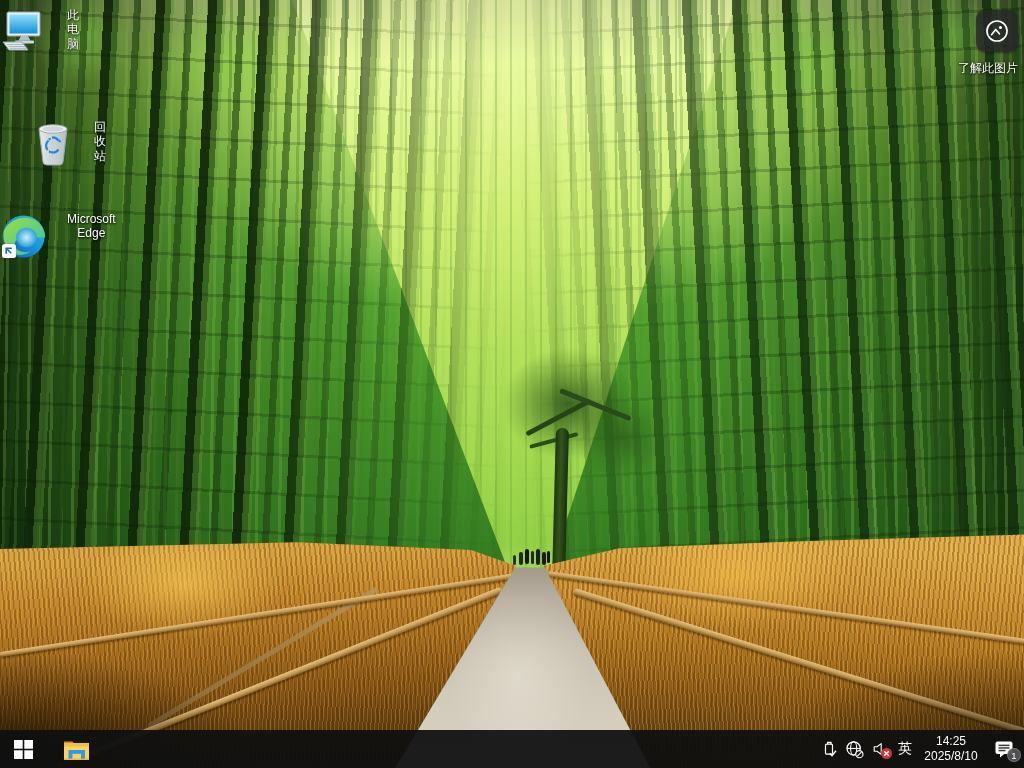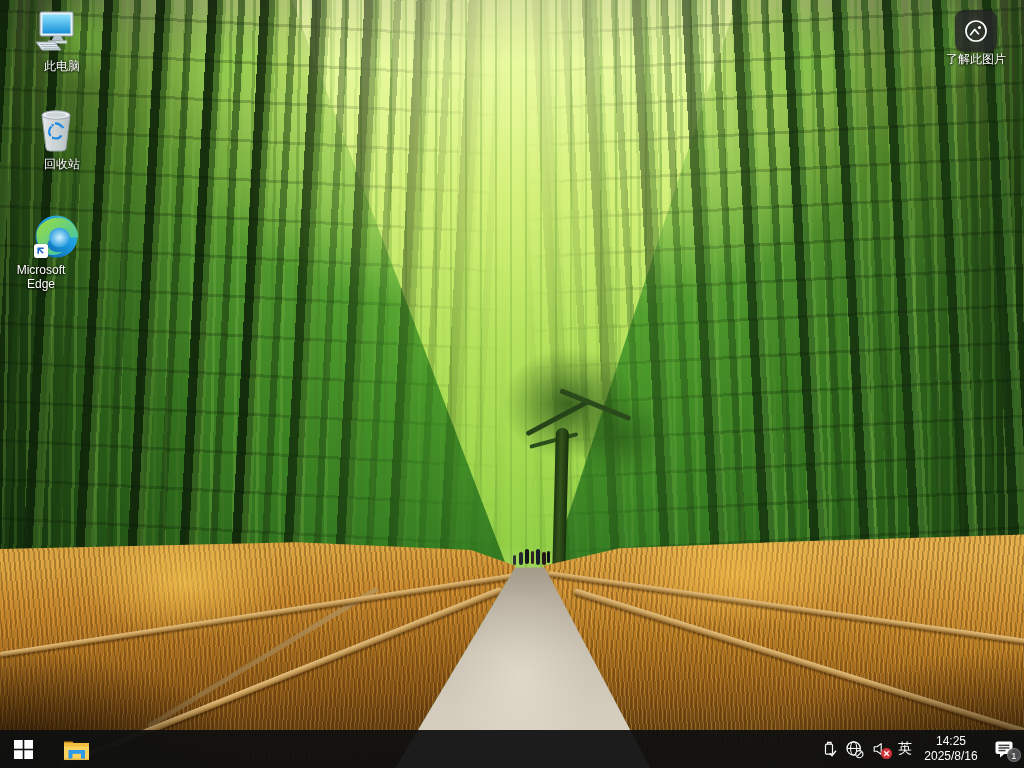--- a/index.html
+++ b/index.html
@@ -107,29 +107,29 @@
       linear-gradient(180deg, #9e9585 73%, #b8afa0 78%, #cac2b2 85%, #d4ccbd 93%, #dad3c5 100%);
   }
   .person { position:absolute; border-radius:2px; }
   .wp-corner {
     background:
       radial-gradient(ellipse 36% 22% at 0% 100%, rgba(12,6,0,.8), rgba(12,6,0,0) 70%),
       radial-gradient(ellipse 36% 22% at 100% 100%, rgba(12,6,0,.65), rgba(12,6,0,0) 70%),
       linear-gradient(180deg, rgba(0,0,0,.1), rgba(0,0,0,0) 8%);
   }
   
-  .desk-icon { position:absolute; left:0; width:80px; display:flex; flex-direction:column;
-    align-items:flex-end; gap:3px; padding-top:2px; }
+  .desk-icon { position:absolute; left:0; width:80px; display:flex; flex-direction:row;
+    align-items:flex-start; gap:20px; padding-top:2px; }
   .desk-icon .glyph { width:48px; height:48px; display:flex; align-items:center; justify-content:center; position:relative; }
   .desk-label { color:#fff; font-size:12px; line-height:1.2; text-align:center; max-width:78px;
     text-shadow:0 1px 2px rgba(0,0,0,.95), 0 0 3px rgba(0,0,0,.7); }
   .shortcut-badge { position:absolute; left:2px; bottom:2px; width:14px; height:14px; background:#fff;
     border-radius:2.5px; box-shadow:0 0 1px rgba(0,0,0,.6); display:flex; align-items:center; justify-content:center; }
   .spotlight-wrap { position:absolute; top:10px; left:934px; width:84px; display:flex;
-    flex-direction:column; align-items:center; gap:0; }
+    flex-direction:column; align-items:flex-end; gap:9px; }
   .spotlight-tile { width:42px; height:42px; border-radius:9px; background:rgba(38,38,40,.82);
     display:flex; align-items:center; justify-content:center; box-shadow:0 1px 3px rgba(0,0,0,.4); }
   
   .taskbar { position:absolute; left:0; bottom:0; width:1024px; height:38px;
     background:rgba(15,16,16,.94); display:flex; align-items:center; z-index:50; }
   .tb-btn { height:38px; display:flex; align-items:center; justify-content:center; }
   .tb-start { width:46px; }
   .tb-explorer { width:44px; margin-left:8px; }
   .tb-spacer { flex:1; }
   .tray { display:flex; align-items:center; height:38px; }
@@ -193,21 +193,21 @@
         <rect x="9.5" y="4.5" width="28" height="19" fill="url(#pcScr)"></rect>
         <path d="M21 26 h7 l2.5 4.5 h-12 Z" fill="#b3bfc7"></path>
         <rect x="15" y="30.5" width="19" height="3" rx="1" fill="#cdd7dd"></rect>
         <path d="M3 32 L22 32 L28 40 L9 40 Z" fill="#e4eaee" stroke="#93a3ad" stroke-width="1"></path>
         <path d="M7 34.5 L23 34.5 M8.5 36.5 L25 36.5 M10 38.3 L26.5 38.3" stroke="#a8b6bf" stroke-width="1" fill="none"></path>
       </svg>
     </div>
     <div class="desk-label">此电脑</div>
   </div>
 
-  <div class="desk-icon" style="top:104px;padding-left:32px;">
+  <div class="desk-icon" style="top:118px;padding-left:32px;">
     <div class="glyph">
       <svg width="42" height="46" viewBox="0 0 42 46">
         <defs>
           <linearGradient id="binG" x1="0" y1="0" x2="1" y2="0">
             <stop offset="0" stop-color="#f6f8fa"></stop>
               <stop offset=".5" stop-color="#d9dee4"></stop>
               <stop offset="1" stop-color="#bfc6ce"></stop>
           </linearGradient>
         </defs>
         <path d="M7 8 L11 41 Q11.4 44 15 44 L27 44 Q30.6 44 31 41 L35 8 Z" fill="url(#binG)" fill-opacity=".92" stroke="#9aa5ae" stroke-width="1"></path>
@@ -310,21 +310,21 @@
         </svg>
         <span class="mute-badge">
           <svg width="7" height="7" viewBox="0 0 7 7">
             <path d="M1.2 1.2 L5.8 5.8 M5.8 1.2 L1.2 5.8" stroke="#fff" stroke-width="1.3"></path>
           </svg>
         </span>
       </div>
       <div class="tray-ico ime">英</div>
       <div class="clock">
         <div>14:25</div>
-        <div>2025/8/16</div>
+        <div>2025/8/10</div>
       </div>
       <div class="tray-ico tb-notif">
         <svg width="20" height="19" viewBox="0 0 20 19">
           <rect x="1.5" y="1.5" width="17" height="12.6" rx="2" fill="#fff"></rect>
           <path d="M6 14 L6 17.6 L10.2 14 Z" fill="#fff"></path>
           <rect x="4.5" y="4.6" width="11" height="1.5" fill="#3c3c3c"></rect>
           <rect x="4.5" y="7.2" width="11" height="1.5" fill="#3c3c3c"></rect>
           <rect x="4.5" y="9.8" width="7" height="1.5" fill="#3c3c3c"></rect>
         </svg>
         <span class="notif-badge">1</span>

